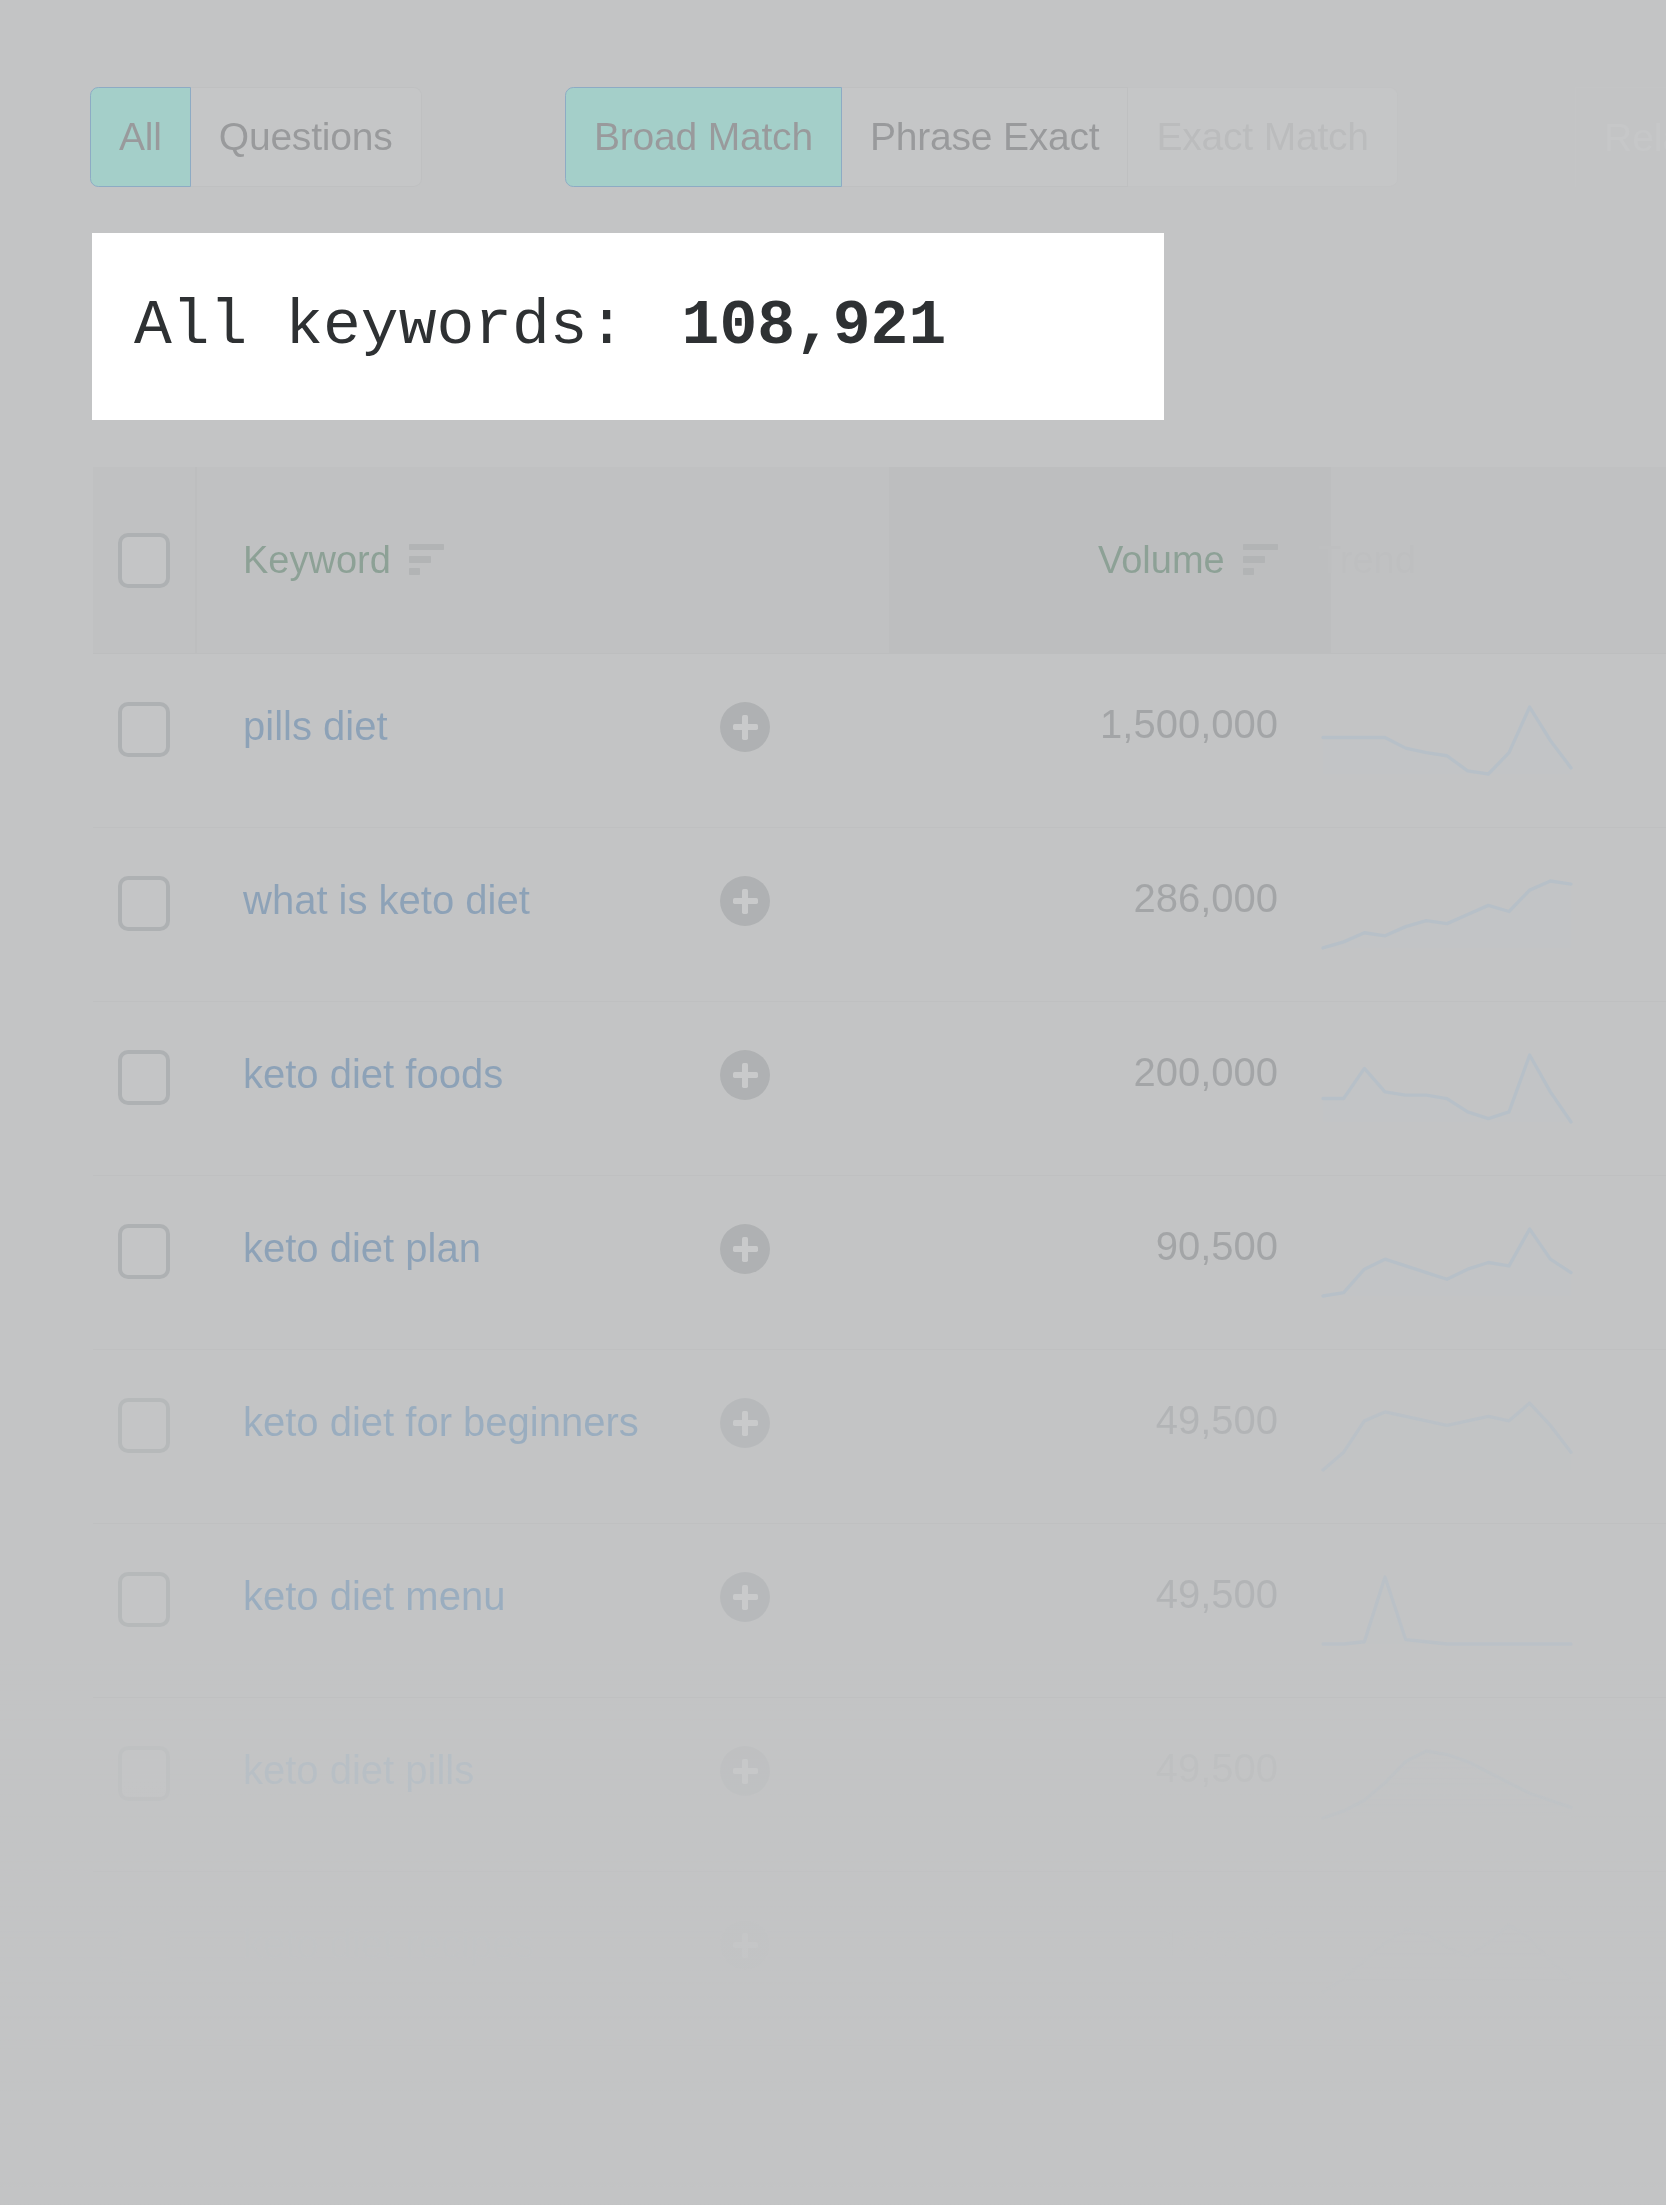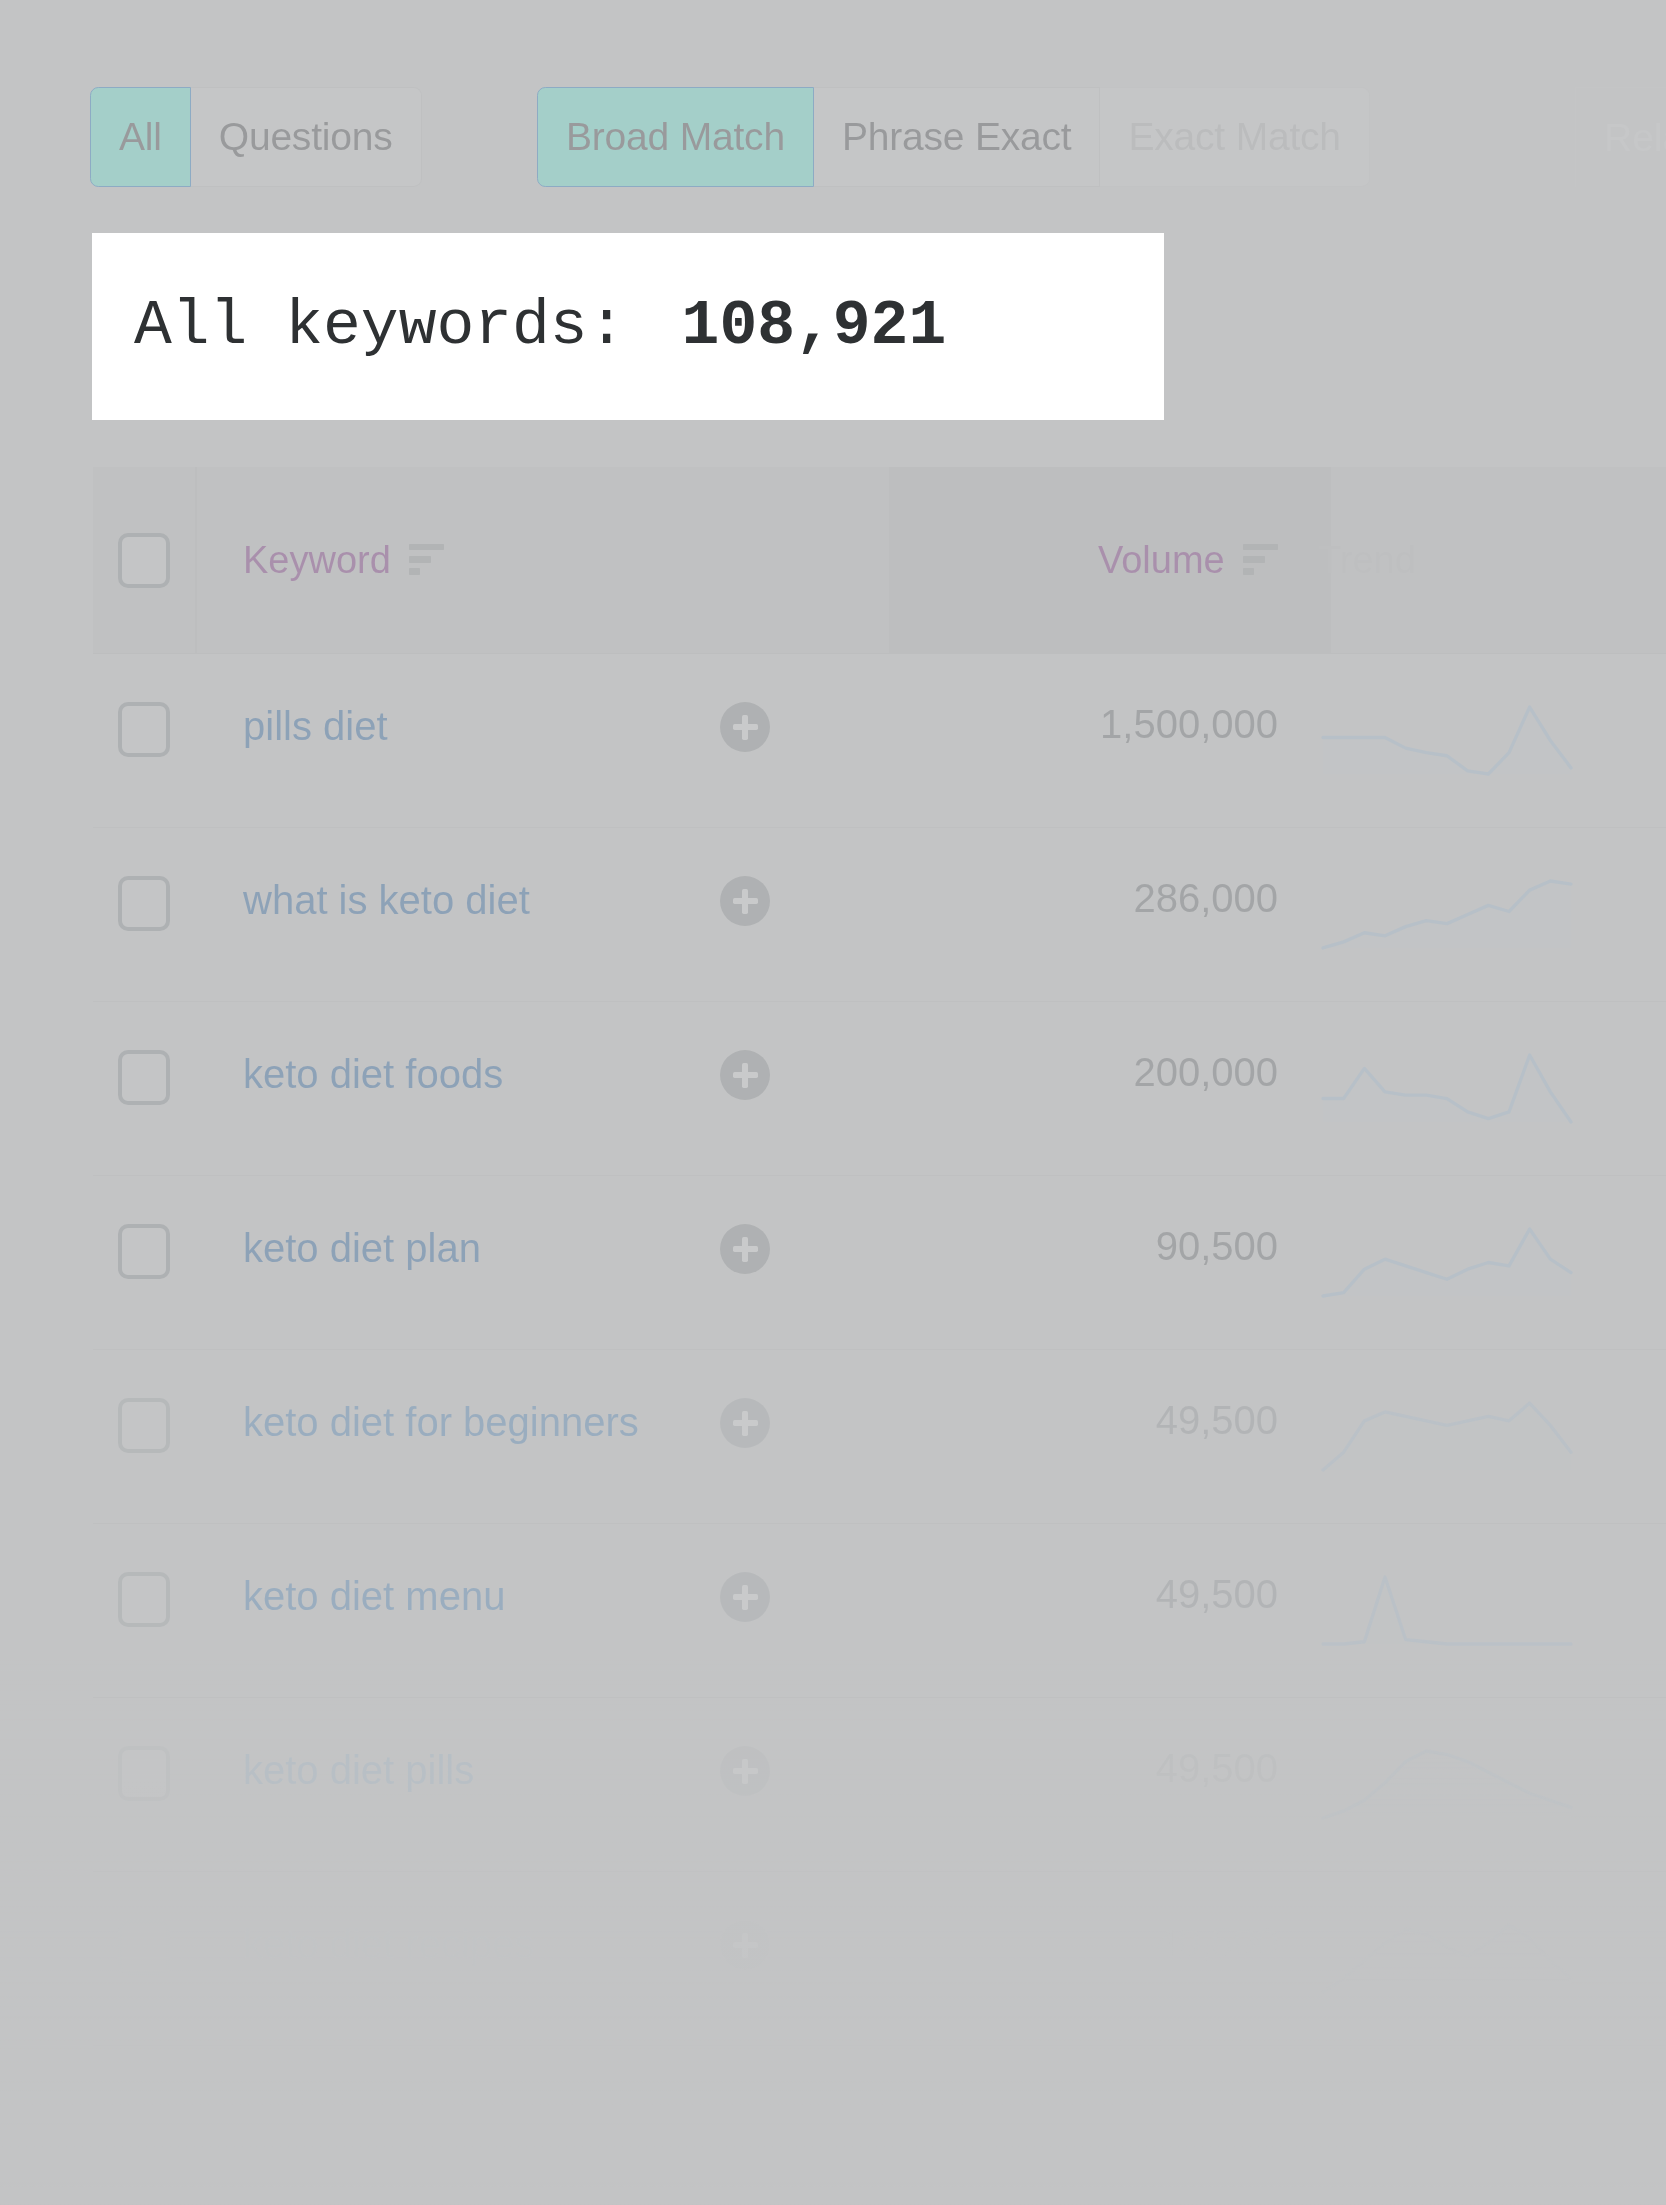--- a/index.html
+++ b/index.html
@@ -28,21 +28,21 @@
 
   
   .tabrow {
     position: absolute;
     top: 87px;
     height: 100px;
     display: flex;
     align-items: stretch;
   }
   #tabgroup-type  { left: 90px; }
-  #tabgroup-match { left: 537px; }
+  #tabgroup-match { left: 565px; }
 
   .tab {
     display: flex;
     align-items: center;
     justify-content: center;
     background: #cccdce;
     border: 1.7px solid #b7b8b9;
     border-left-width: 0;
     font-size: 39px;
     color: #3a3d40;
@@ -147,21 +147,21 @@
     position: absolute;
     left: 796px;
     top: 0;
     bottom: 0;
     width: 442px;
     background: rgba(150,152,154,0.28);
   }
 
   .hdr-label {
     font-size: 38px;
-    color: #701a75;
+    color: #14532d;
     display: flex;
     align-items: center;
     gap: 18.3px;
     position: relative;
     z-index: 2;
   }
   .hdr-label.dim { color: #b4b5b7; }
 
   
   .sort-icon { display: block; width: 35px; height: 33px; }

